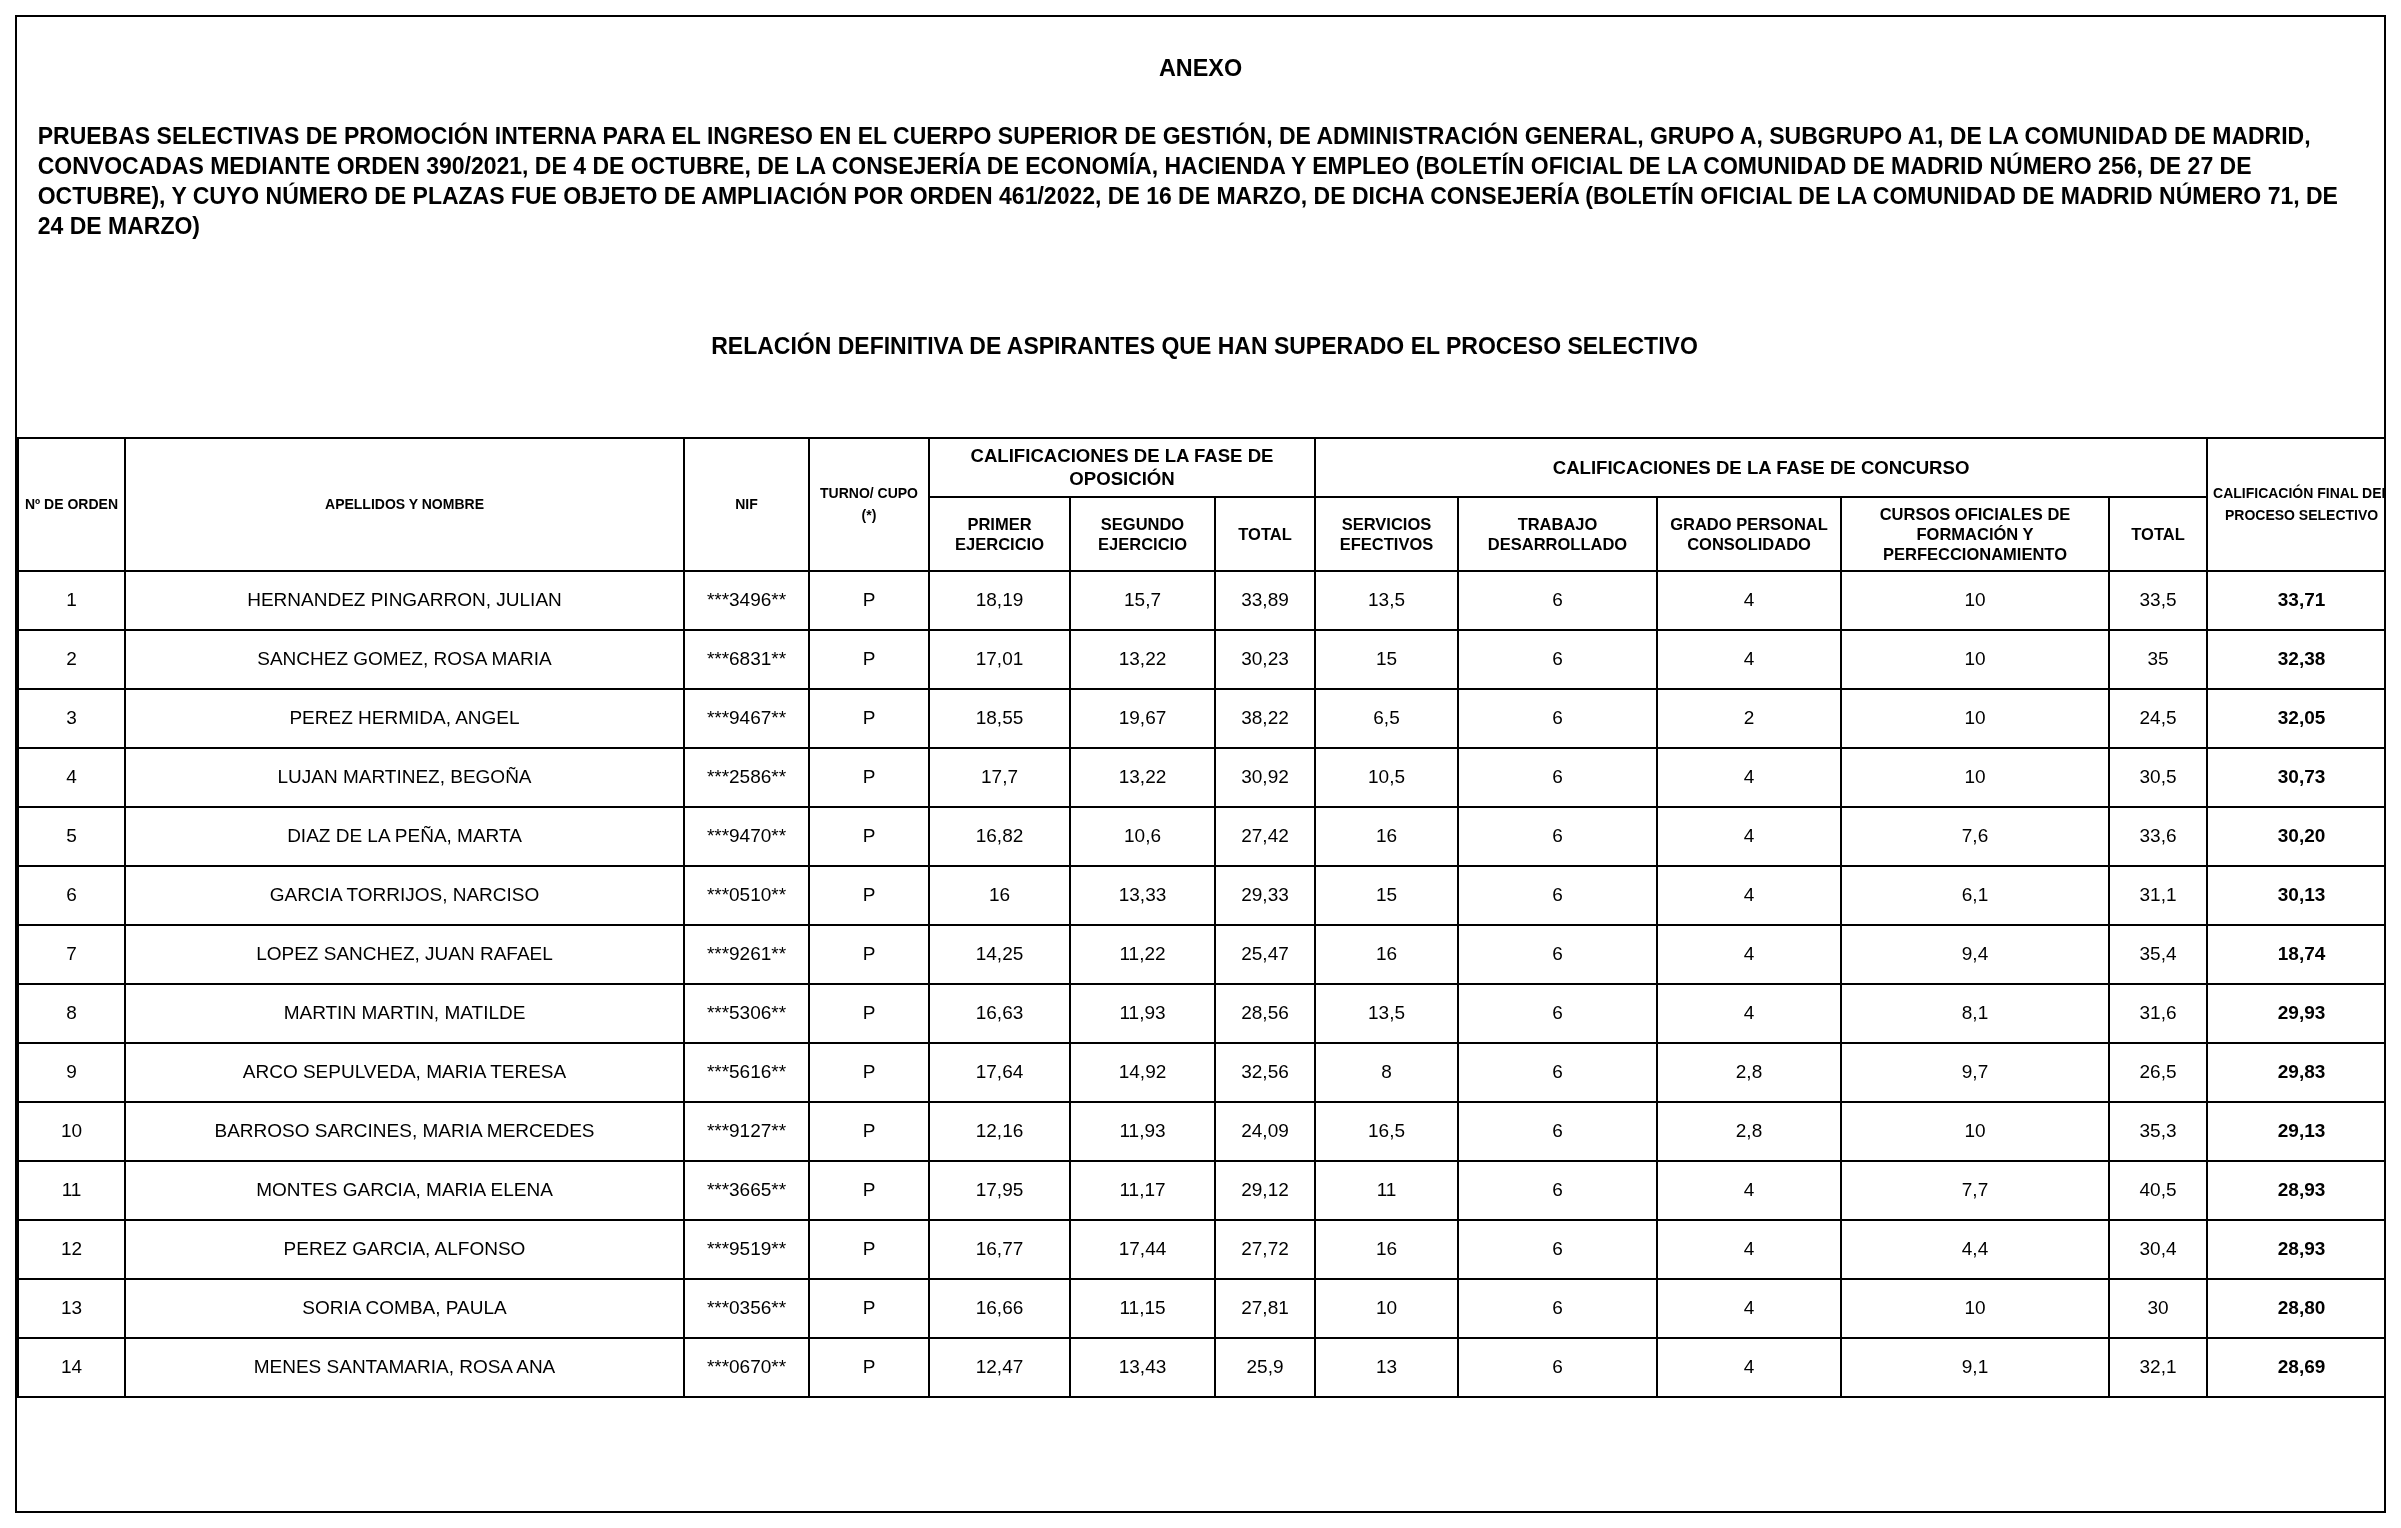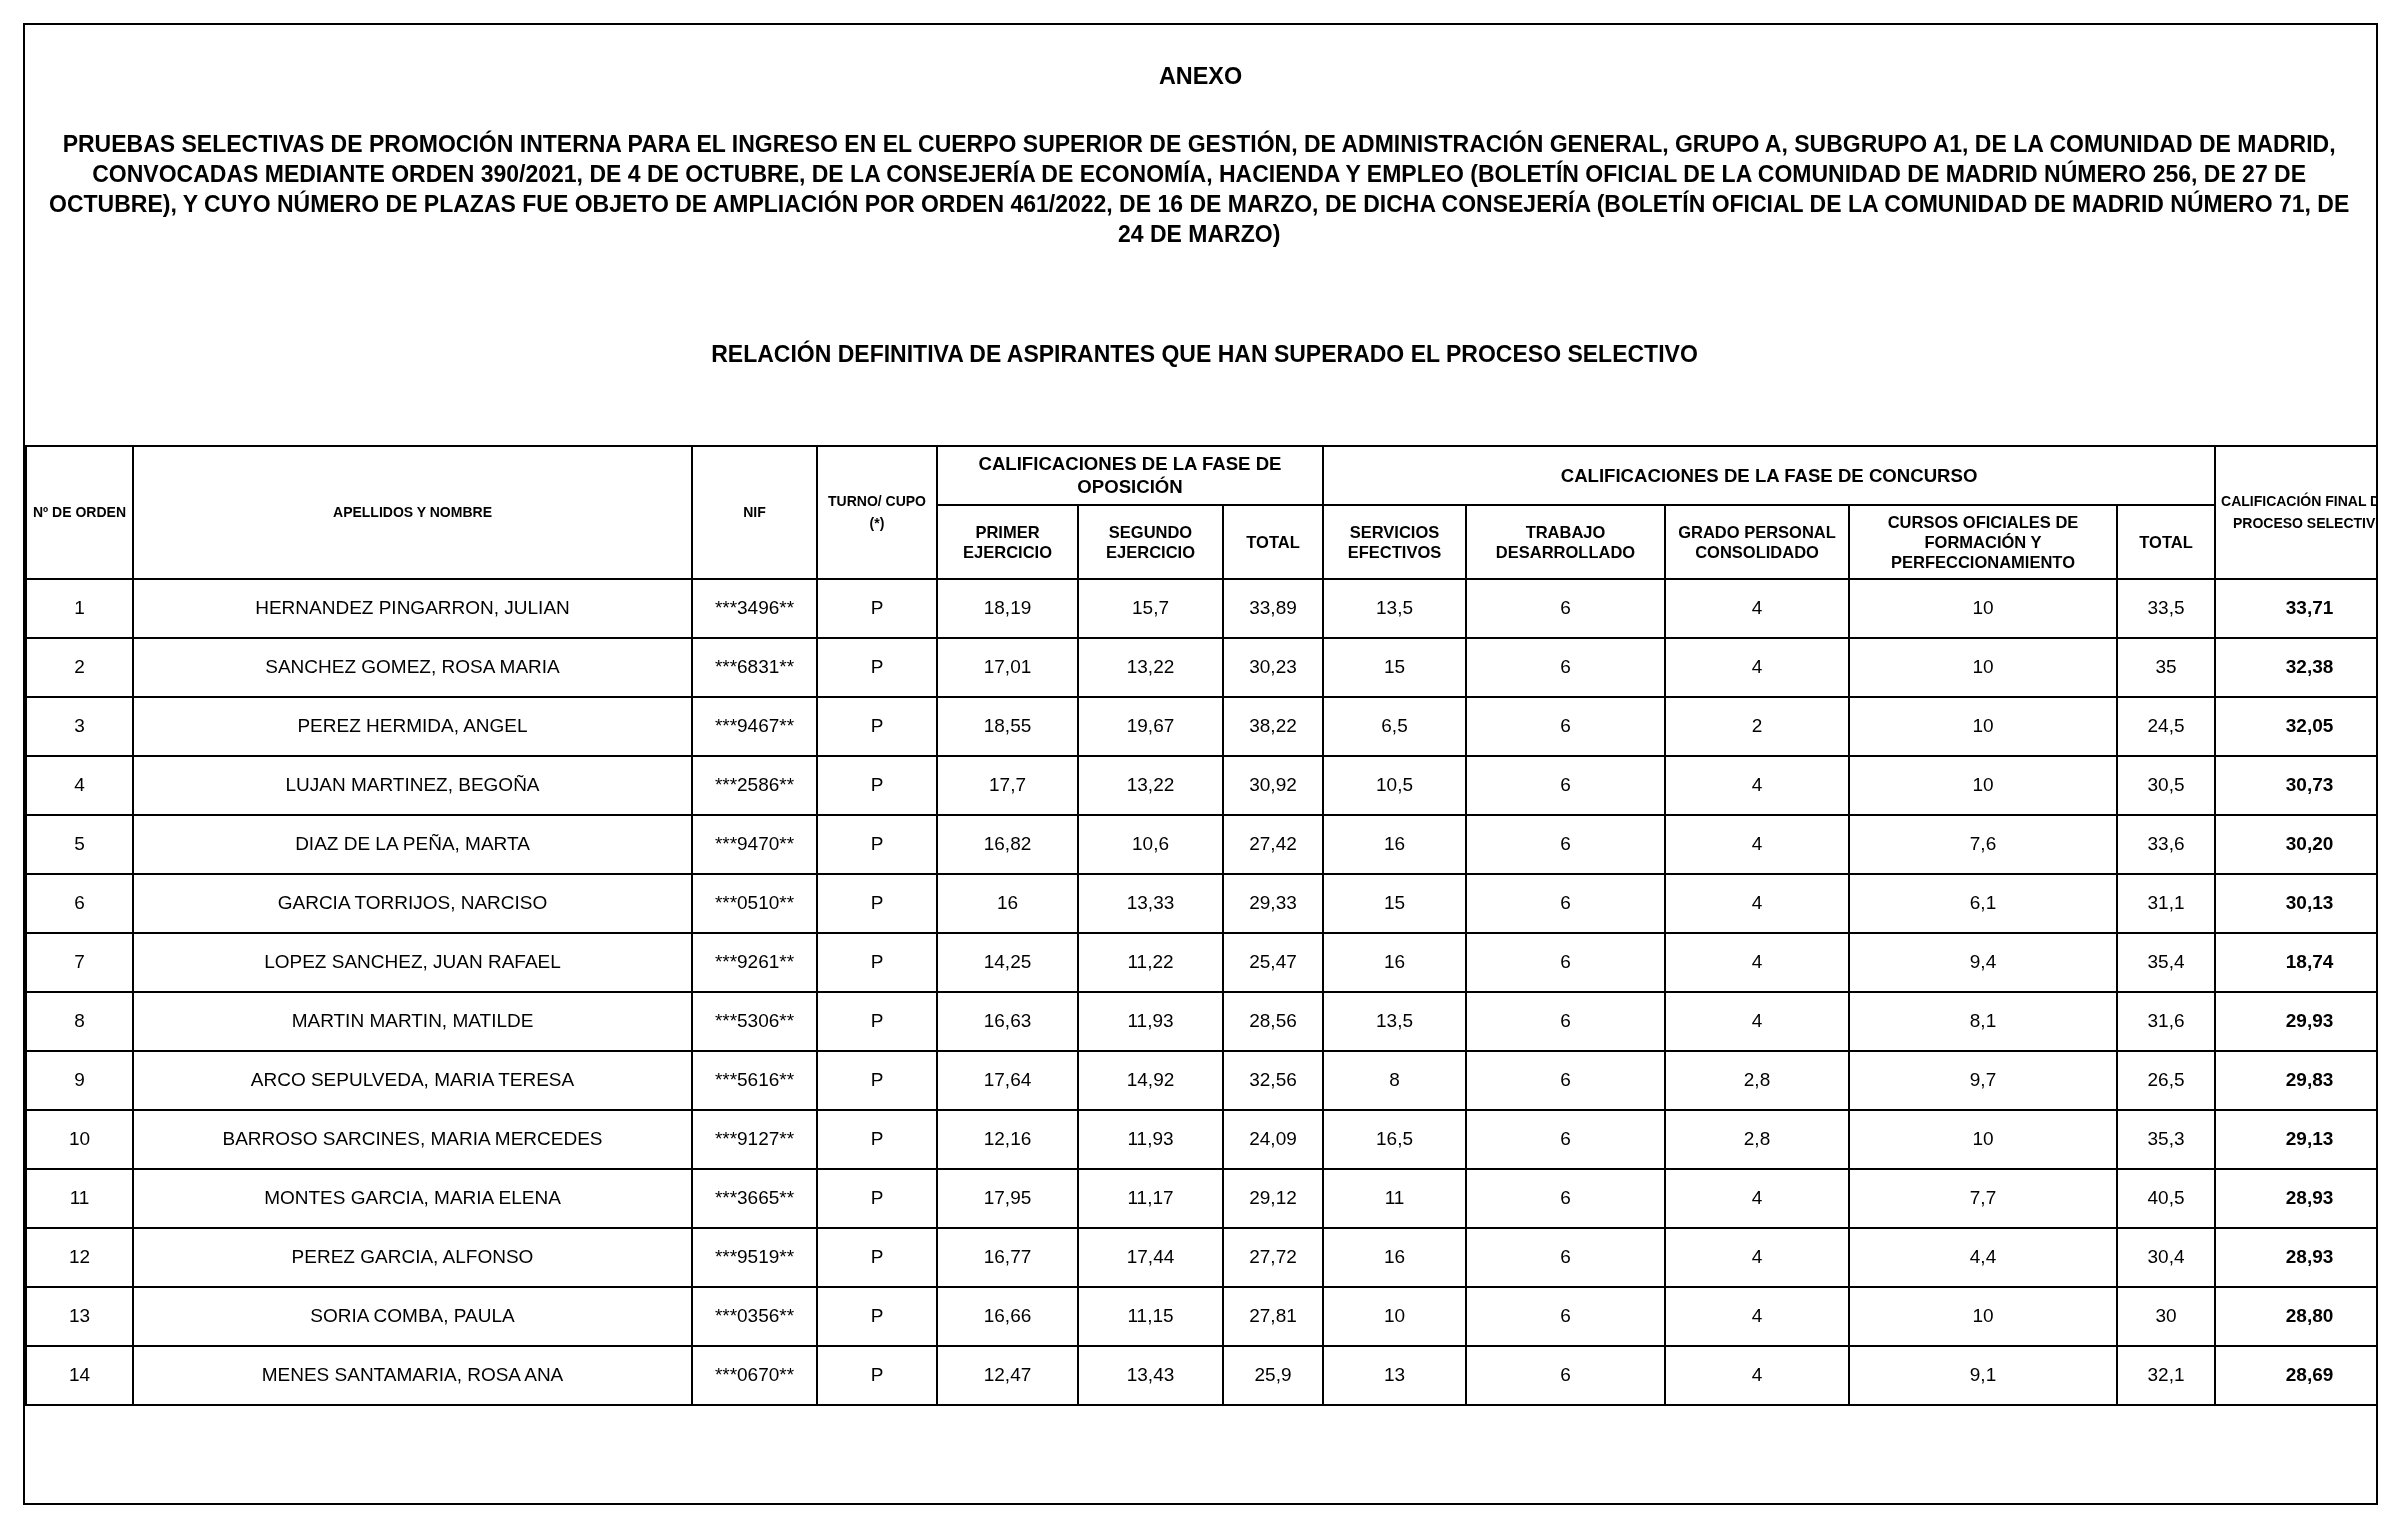--- a/index.html
+++ b/index.html
@@ -7,21 +7,21 @@
     padding: 0;
     background: #ffffff;
     font-family: "Liberation Sans", "DejaVu Sans", sans-serif;
     color: #000;
   }
   .canvas {
     width: 2401px;
     height: 1528px;
     background: #ffffff;
     box-sizing: border-box;
-    padding: 23px;
+    padding: 15px;
   }
   .frame {
     width: 100%;
     height: 100%;
     box-sizing: border-box;
     border: 2.8px solid #000;
     padding-top: 38px;
     overflow: hidden;
   }
   .doc-title {
@@ -29,21 +29,21 @@
     text-align: center;
     font-size: 23.4px;
     font-weight: bold;
     line-height: 27.5px;
   }
   .intro {
     margin: 38px 23.4px 0 20.7px;
     font-size: 23px;
     font-weight: bold;
     line-height: 30px;
-    text-align: center;
+    text-align: left;
   }
   .doc-subtitle {
     margin: 90px 0 0 8px;
     text-align: center;
     font-size: 23px;
     font-weight: bold;
     line-height: 30px;
   }
   table.results {
     margin-top: 76px;

